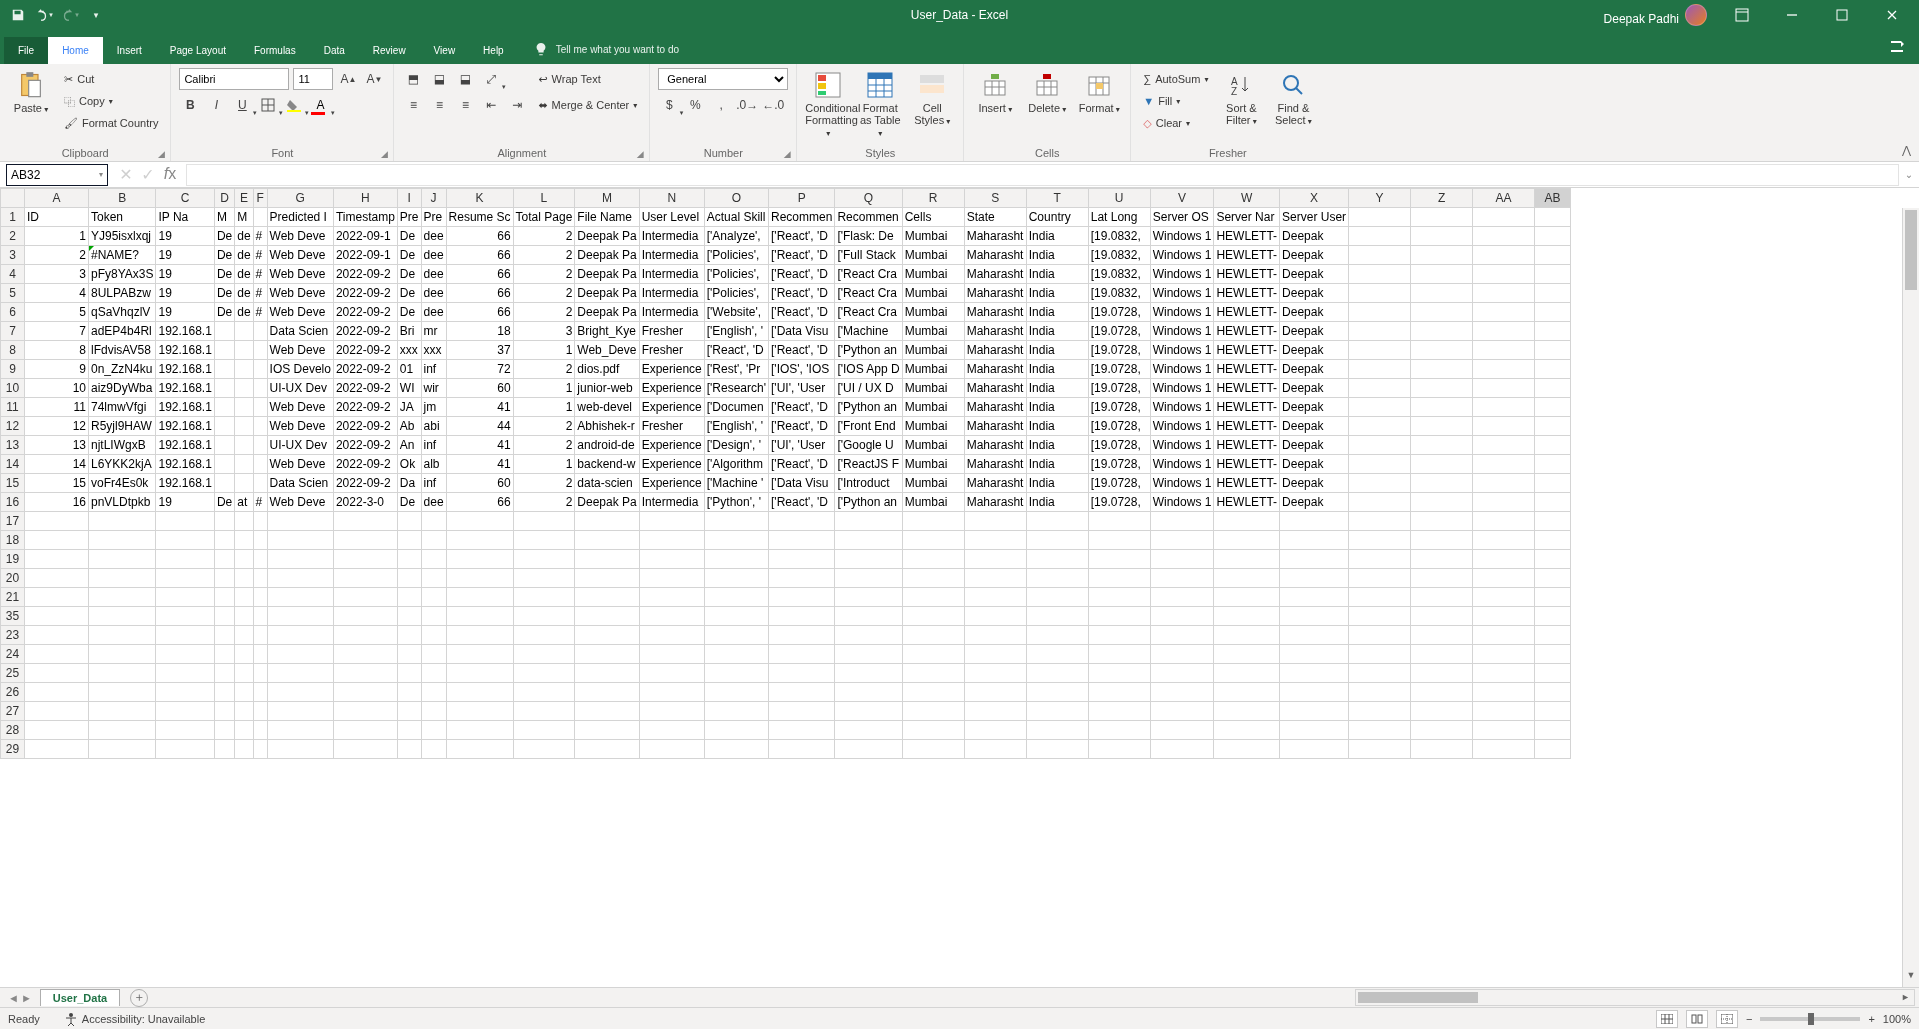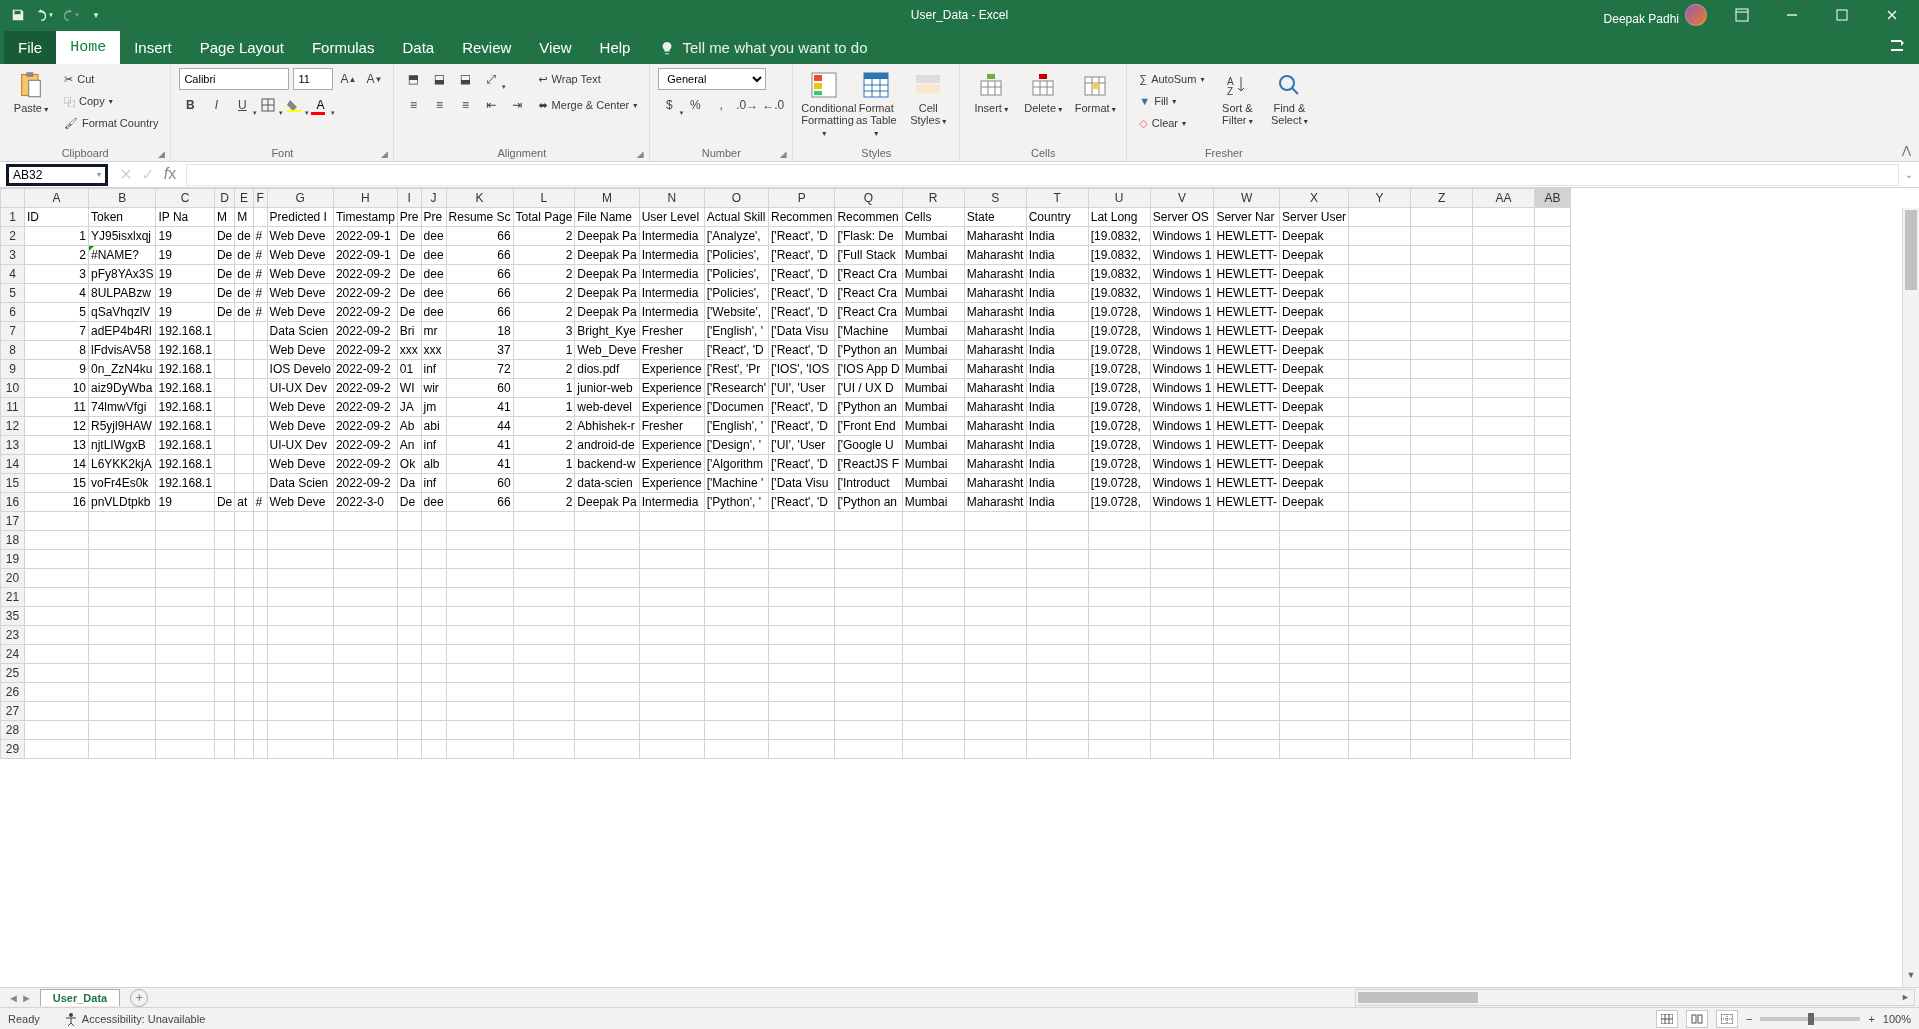--- a/index.html
+++ b/index.html
@@ -10,24 +10,24 @@
 .titlebar .qat { display:flex; align-items:center; gap:2px; padding-left:6px; }
 .titlebar .qat-btn { width:24px; height:24px; display:flex;align-items:center;justify-content:center; color:#fff; opacity:.9;}
 .titlebar .title-center { position:absolute; left:50%; transform:translateX(-50%); }
 .titlebar .right { margin-left:auto; display:flex; align-items:center; gap:4px; padding-right:4px; }
 .titlebar .win-btn{ width:46px; height:30px; display:flex;align-items:center;justify-content:center;}
 .titlebar .user { display:flex; align-items:flex-end; gap:6px; padding-right:8px;}
 .titlebar .avatar{ width:22px;height:22px;border-radius:50%; background:linear-gradient(135deg,#9b59b6,#e67e22); border:1px solid #fff3;}
 .titlebar svg { width:14px; height:14px; }
 
 
-.tabstrip{ height:34px; background:#217346; display:flex; align-items:flex-end; padding-left:4px; color:#fff; font-size:15px; position:relative;}
+.tabstrip{ height:34px; background:#217346; display:flex; align-items:flex-end; padding-left:4px; color:#fff; font-size:10px; position:relative;}
 .tab{ padding:8px 14px 8px; cursor:pointer;}
 .tab.file{ background:#185c37;}
-.tab.active{ background:#fff; color:#15803d;font-family:Liberation Mono, monospace;}
+.tab.active{ background:#fff; color:#3b82f6;}
 .tellme{ margin-left:16px; display:flex;align-items:center; gap:8px; opacity:.9; padding-bottom:8px;}
 .tellme svg{width:14px;height:14px;}
 .share-icn{ position:absolute; right:14px; bottom:8px; }
 
 
 .ribbon{ height:98px; background:#f3f2f1; border-bottom:1px solid #d4d4d4; display:flex; position:relative;}
 .group{ border-right:1px solid #e1e1e1; padding:4px 8px 0; display:flex; flex-direction:column; justify-content:space-between; position:relative;}
 .group-label{ font-size:11px; color:#666; text-align:center; padding:2px 0 2px; position:relative;}
 .group-label .launcher{ position:absolute; right:-4px; bottom:2px; width:10px;height:10px; font-size:9px; color:#888;}
 .group-body{ flex:1; display:flex; align-items:flex-start; gap:6px;}
@@ -37,21 +37,21 @@
 .mini-btn{ font-size:11px; color:#3b3a39; display:flex; align-items:center; gap:4px; height:22px; padding:0 4px;}
 .stack{ display:flex; flex-direction:column; gap:0px;}
 .row{ display:flex; gap:4px; align-items:center;}
 select.fake,input.fake{ height:22px; border:1px solid #ababab; background:#fff; font-size:11px; padding:0 4px;}
 .toolbtn{ width:22px;height:22px; display:flex;align-items:center;justify-content:center; font-size:12px; color:#444; position:relative;}
 .toolbtn.caret::after{content:"\25BE"; font-size:7px; position:absolute; right:-3px; bottom:-1px;}
 .collapse-ribbon{ position:absolute; right:8px; bottom:4px; font-size:11px; color:#666;}
 
 
 .fxbar{ height:26px; border-bottom:1px solid #d4d4d4; display:flex; align-items:center; background:#fff;}
-.namebox{ width:102px; height:22px; margin:0 2px 0 6px; border:3px solid #0f172a; display:flex; align-items:center; justify-content:space-between; padding:0 4px; font-size:12px;}
+.namebox{ width:102px; height:22px; margin:0 2px 0 6px; border:1px solid #0f172a; display:flex; align-items:center; justify-content:space-between; padding:0 4px; font-size:12px;}
 .fxbtns{ display:flex; gap:2px; padding:0 6px; color:#888;}
 .fxbtns span{ width:20px; text-align:center;}
 .formula{ flex:1; height:22px; border:1px solid #e3e3e3; }
 .fx-expand{ width:20px; text-align:center; color:#888; font-size:10px;}
 
 
 .gridwrap{ position:absolute; top:188px; bottom:42px; left:0; right:0; background:#fff;}
 .grid{ border-collapse:collapse; table-layout:fixed; font-size:12px;}
 .grid th,.grid td{ border:1px solid #d4d4d4; height:19px; overflow:hidden; white-space:nowrap; padding:0 2px; text-align:left;}
 .grid thead th{ background:#f3f2f1; text-align:center; font-weight:normal; color:#333; position:sticky; top:0;}
@@ -259,21 +259,21 @@
             <span>Merge &amp; Center</span> 
             <span style="font-size:8px">▾</span>
           </div>
       </div>
     </div>
     <div class="group-label"><span>Alignment</span><span class="launcher">◢</span></div>
   </div>
 
   <div class="group">
     <div class="group-body stack" style="gap:4px">
-      <select class="fake" style="width:108px"><option>General</option></select>
+      <select class="fake" style="width:130px"><option>General</option></select>
       <div class="row">
         <div class="toolbtn caret">$</div>
         <div class="toolbtn">%</div>
         <div class="toolbtn">,</div>
         <div class="toolbtn">.0→</div>
         <div class="toolbtn">←.0</div>
       </div>
     </div>
     <div class="group-label"><span>Number</span><span class="launcher">◢</span></div>
   </div>

